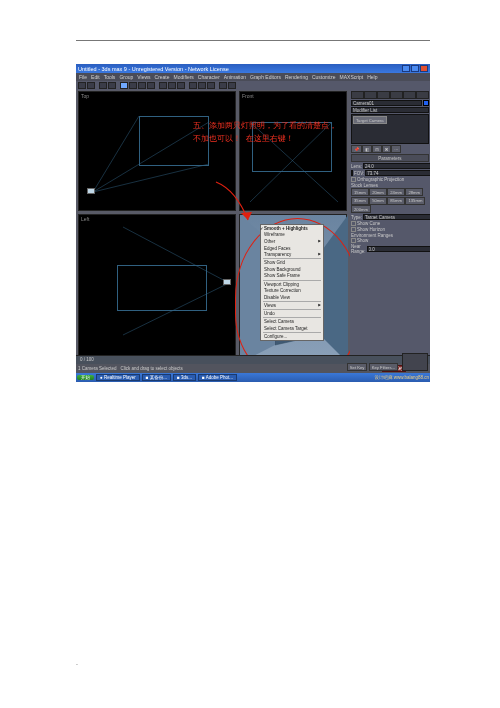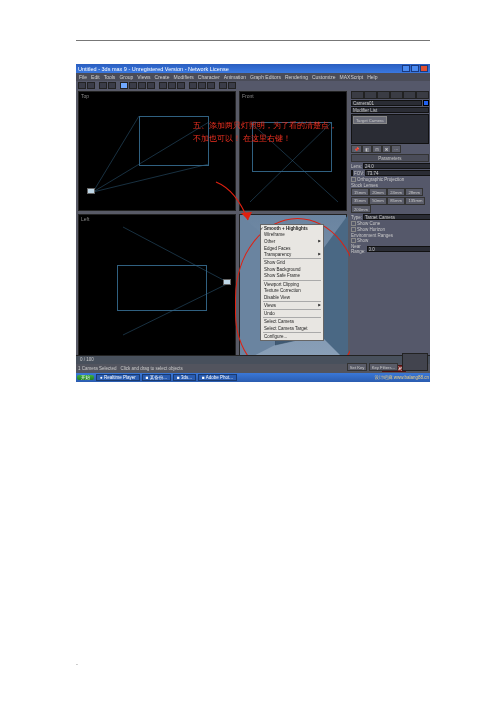--- a/index.html
+++ b/index.html
@@ -113,21 +113,21 @@
     border:0.5px solid #666;
   }
   
   .annot {
     position: absolute;
     left: 117px; top: 30px;
     width: 150px;
     color: #f03020;
     font-size: 8px;
     line-height: 1.6;
-    font-family: Liberation Serif, serif;
+    font-family: Liberation Mono, monospace;
   }
   .arrow {
     position:absolute;
     left: 130px;
     top: 90px;
   }
   .arrow svg { overflow: visible; }
   .circle {
     position: absolute;
     left: 159px;

